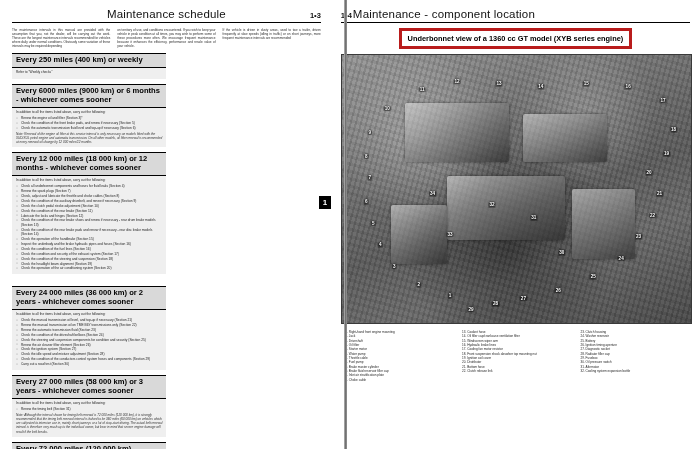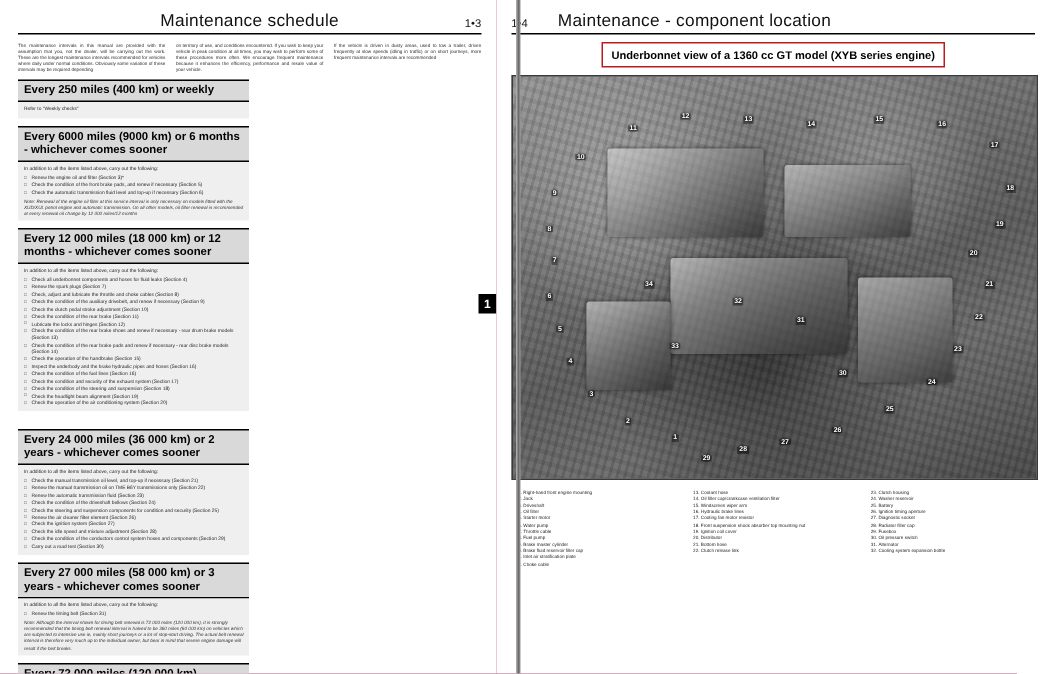--- a/index.html
+++ b/index.html
@@ -11,21 +11,21 @@
     width: 700px;
     height: 449px;
     font-family: "Liberation Sans", sans-serif;
     overflow: hidden;
   }
   .spread {
     position: relative;
     width: 700px;
     height: 449px;
     display: flex;
-    background: #be185d;
+    background: #fde047;
   }
   .page {
     position: relative;
     background: #ffffff;
     box-sizing: border-box;
     overflow: hidden;
   }
   .page-left {
     width: 344px;
     height: 449px;
@@ -59,27 +59,28 @@
   .hdr-title {
     font-size: 11.5px;
     letter-spacing: .2px;
     color: #111;
   }
   .hdr-folio {
     position: absolute;
     bottom: 2px;
     font-size: 7.5px;
     color: #111;
+    font-weight: bold;
   }
   .hdr-folio.right { right: 0; }
   .hdr-folio.left { left: 0; }
   .hdr.left-align {
     justify-content: flex-start;
   }
-  .hdr.left-align .hdr-title { margin-left: 31px; }
+  .hdr.left-align .hdr-title { margin-left: 12px; }
 
   
   .intro {
     display: flex;
     gap: 7px;
     font-size: 3.1px;
     line-height: 1.32;
     color: #2b2b2b;
     text-align: justify;
     margin-bottom: 5px;
@@ -154,21 +155,21 @@
     display: flex;
     align-items: center;
     justify-content: center;
   }
 
   
   .fig-title {
     text-align: center;
     font-size: 7.4px;
     font-weight: bold;
-    border: 1px solid #b91c1c;
+    border: 3px solid #b91c1c;
     padding: 3px 6px;
     margin: 4px auto 5px auto;
     display: table;
     color: #000;
   }
   .photo-wrap {
     position: relative;
     width: 100%;
     height: 268px;
     background: #8e8e8e;

